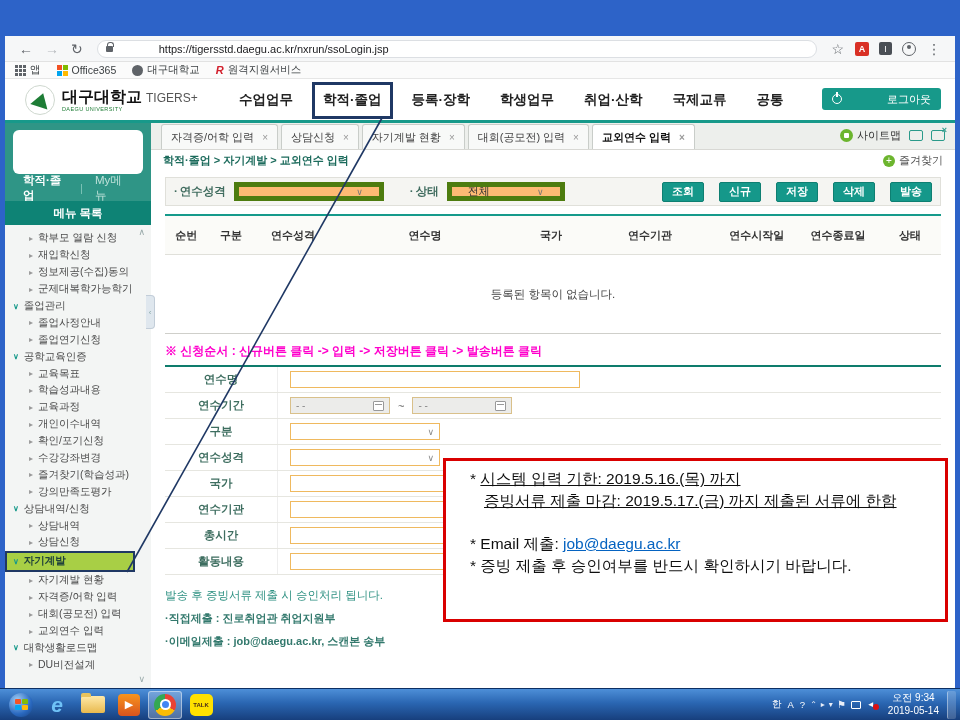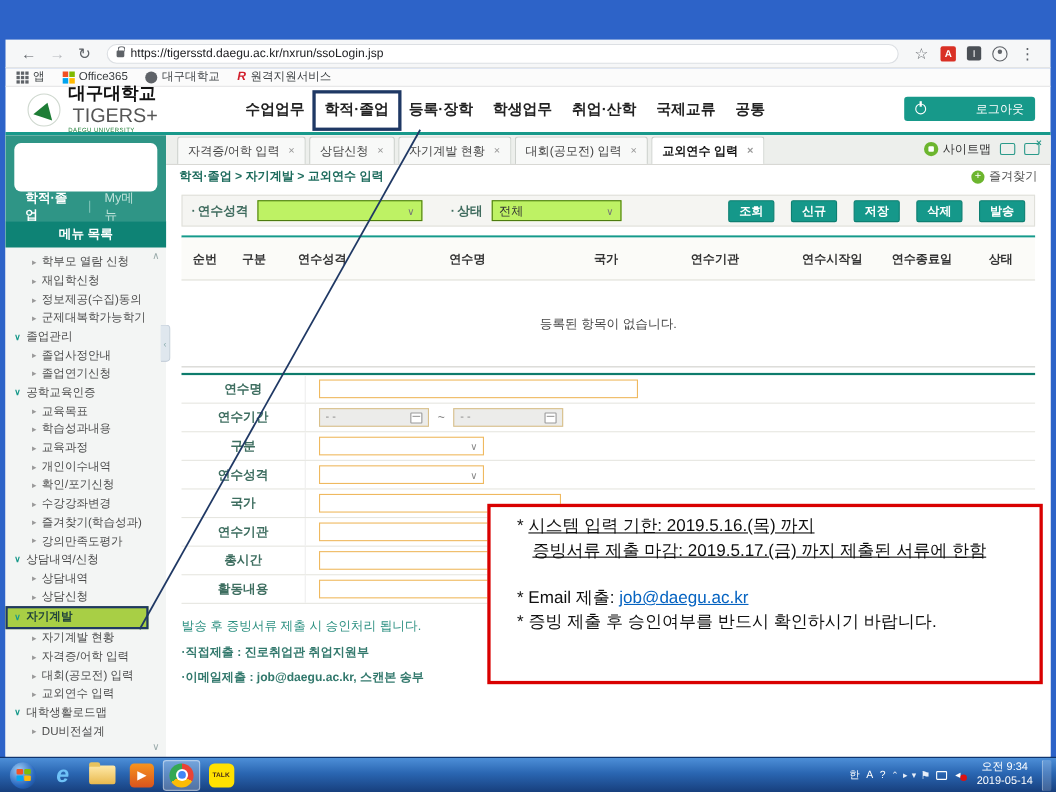--- a/index.html
+++ b/index.html
@@ -20,21 +20,21 @@
   .newtab-btn::before { content:"+"; }
   .win-controls { position:absolute; right:8px; top:3px; display:flex; }
   .wc { width:26px; height:14px; display:flex; align-items:center; justify-content:center; color:#dfe6f2; font-size:10px; margin-left:2px; border-radius:2px; }
   .wc-min::before { content:"\2013"; }
   .wc-max { position:relative; } .wc-max::before { content:""; width:8px; height:6px; border:1px solid #dfe6f2; }
   .wc-close { background:#c8432f; } .wc-close::before { content:"\00d7"; color:#fff; font-size:11px; }
 
   #toolbar { position:absolute; left:5px; right:5px; top:36px; height:26px; background:#f6f7f8; border-bottom:1px solid #e2e2e2; display:flex; align-items:center; padding:0 8px; }
   .navic { color:#5f6368; font-size:14px; margin:0 6px; }
   .ic-back::before { content:"\2190"; } .ic-fwd::before { content:"\2192"; color:#b6b9bd; } .ic-reload::before { content:"\21bb"; }
-  #omnibox { flex:1; height:18px; background:#fff; border:1px solid #dcdfe3; border-radius:10px; display:flex; align-items:center; padding:0 8px; margin:0 8px; }
+  #omnibox { flex:1; height:18px; background:#fff; border:1px solid #dcdfe3; border-radius:10px; display:flex; align-items:center; padding:0 8px; margin:0 8px;gap:40px; }
   .lock-icon { width:7px; height:6px; background:#5f6368; border-radius:1px; position:relative; margin-right:6px; }
   .lock-icon::before { content:""; position:absolute; left:1px; top:-4px; width:5px; height:4px; border:1px solid #5f6368; border-bottom:none; border-radius:3px 3px 0 0; }
   #url-text { font-size:11px; color:#202124; white-space:nowrap; }
   .ic-star::before { content:"\2606"; } 
   .pdf-icon { width:14px; height:14px; background:#d93025; border-radius:2px; color:#fff; font-size:9px; font-weight:bold; display:flex; align-items:center; justify-content:center; margin:0 5px; }
   .pdf-icon::before { content:"A"; }
   .ext-icon { width:13px; height:13px; background:#4a4f55; border-radius:2px; color:#fff; font-size:9px; display:flex; align-items:center; justify-content:center; margin:0 5px; }
   .ext-icon::before { content:"I"; }
   .profile-icon { width:14px; height:14px; border:1.5px solid #5f6368; border-radius:50%; position:relative; margin:0 5px; }
   .profile-icon::before { content:""; position:absolute; left:3.5px; top:2px; width:4px; height:4px; border-radius:50%; background:#5f6368; }
@@ -52,22 +52,22 @@
   .r-icon { color:#d21f2c; font-weight:bold; font-style:italic; margin-right:4px; font-size:11px; }
   .r-icon::before { content:"R"; }
 
   
   #appheader { position:absolute; left:5px; right:5px; top:79px; height:44px; background:#fff; border-bottom:3px solid #17998a; display:flex; align-items:center; }
   #logo { width:200px; display:flex; align-items:center; padding-left:20px; }
   .logo-mark { width:30px; height:30px; border-radius:50%; border:1px solid #cfd8cf; background:#fff; position:relative; margin-right:7px; flex:0 0 auto; }
   .logo-mark::before { content:""; position:absolute; left:6px; top:7px; width:0; height:0; border-left:9px solid transparent; border-right:9px solid transparent; border-bottom:14px solid #1e7d36; transform:rotate(18deg); }
   .logo-text1 { font-size:16px; font-weight:bold; color:#111; line-height:1; }
   .logo-sub { font-size:5.5px; color:#1e7d36; letter-spacing:.4px; }
-  .logo-brand { font-size:18px; color:#555; margin-left:4px; }
-  #gnb { display:flex; gap:18px; margin-left:18px; }
+  .logo-brand { font-size:12px; color:#555; margin-left:4px; }
+  #gnb { display:flex; gap:30px; margin-left:34px; }
   .gnb-item { font-size:13.5px; font-weight:bold; color:#222; position:relative; white-space:nowrap; }
   .nav-annot { position:absolute; left:-11px; top:-9px; right:-11px; bottom:-10px; border:3px solid #1f3864; }
   #logout-btn { position:absolute; right:14px; top:9px; height:22px; background:#17998a; border-radius:3px; color:#fff; font-size:11px; display:flex; align-items:center; padding:0 10px;gap:40px; }
   .power-icon { width:10px; height:10px; border:1.5px solid #fff; border-radius:50%; position:relative; margin-right:5px; }
   .power-icon::before { content:""; position:absolute; left:3px; top:-3px; width:1.5px; height:5px; background:#fff; }
 
   
   #main { position:absolute; left:5px; right:5px; top:123px; height:565px; display:flex; background:#fff; }
 
   
@@ -112,21 +112,21 @@
   #crumb-row { height:21px; display:flex; align-items:center; padding:0 12px; position:relative; }
   #breadcrumb { font-size:11px; font-weight:bold; color:#1c6b5c; }
   #fav-right { position:absolute; right:12px; display:flex; align-items:center; font-size:11px; color:#555; }
   .fav-icon { width:12px; height:12px; border-radius:50%; background:#6cb52e; color:#fff; font-size:10px; line-height:12px; text-align:center; margin-right:4px; }
   .fav-icon::before { content:"+"; }
 
   #cbody { flex:1; padding:6px 14px 0 14px; min-width:0; }
   #filter-row { height:29px; background:#f5f5f2; border:1px solid #e0e0da; display:flex; align-items:center; padding:0 8px; }
   .flabel { font-size:11.5px; font-weight:bold; color:#3f6b5e; margin-right:8px; }
   .flabel::before { content:"\00b7"; margin-right:2px; }
-  .selbox { height:19px; background:#bef264; border:1px solid #4d7c0f; display:flex; align-items:center; justify-content:space-between; padding:0 6px; font-size:11px; color:#333; }
+  .selbox { height:19px; background:#fdba74; border:5px solid #4d7c0f; display:flex; align-items:center; justify-content:space-between; padding:0 16px; font-size:11px; color:#333; }
   .selbox .chev { color:#777; font-size:9px; } .selbox .chev::before { content:"\2228"; }
   #sel-nature { width:150px; margin-right:26px; }
   #sel-status { width:118px; }
   #btn-group { margin-left:auto; display:flex; gap:15px;padding-left:48px; }
   .tbtn { min-width:42px; height:20px; background:#15988a; border:1px solid #0e7f72; border-radius:2px; color:#fff; font-size:11px; font-weight:bold; display:flex; align-items:center; justify-content:center; padding:0 8px; }
 
   #grid { margin-top:8px; border-top:2px solid #159a8b; }
   #grid-head { display:flex; height:39px; align-items:center; background:#fbfbf8; border-bottom:1px solid #e0e0da; }
   .gh { font-size:11px; font-weight:bold; color:#333; text-align:center; white-space:nowrap; overflow:hidden; }
   .gh:nth-child(1){width:5.5%;} .gh:nth-child(2){width:6%;} .gh:nth-child(3){width:10%;}
@@ -461,20 +461,21 @@
             <span class="gh">국가</span>
             <span class="gh">연수기관</span>
             <span class="gh">연수시작일</span>
             <span class="gh">연수종료일</span>
             <span class="gh">상태</span>
           </div>
           <div id="grid-empty">등록된 항목이 없습니다.</div>
           <div id="grid-foot"></div>
         </div>
 
+        <div id="order-note">※ 신청순서 : 신규버튼 클릭 -&gt; 입력 -&gt; 저장버튼 클릭 -&gt; 발송버튼 클릭</div>
 
         <div id="form">
           <div class="frow">
             <span class="flab">연수명</span>
             <span class="fval">
                 <input class="tinput w290" style="">
               </span>
           </div>
           <div class="frow">
             <span class="flab">연수기간</span>

